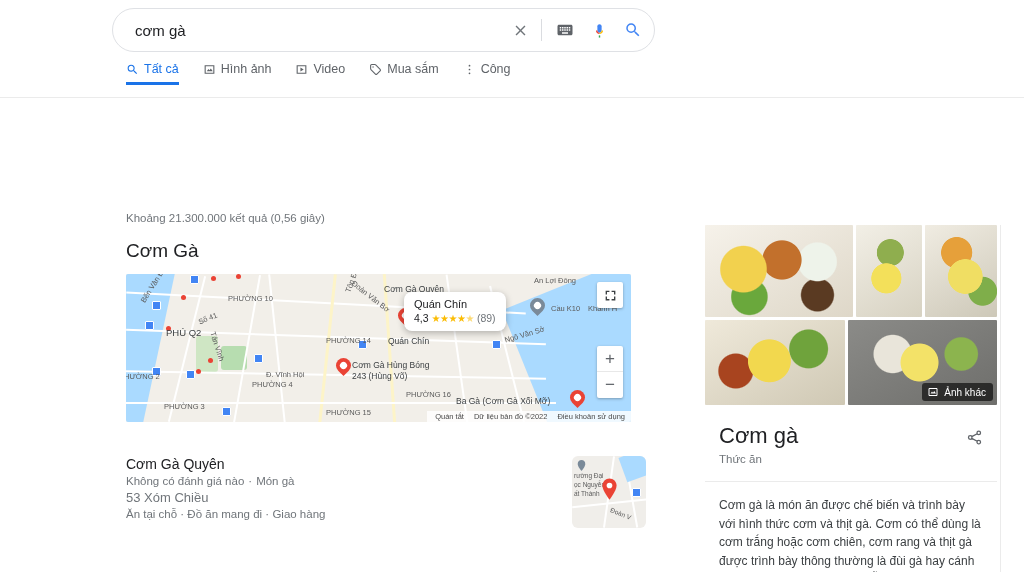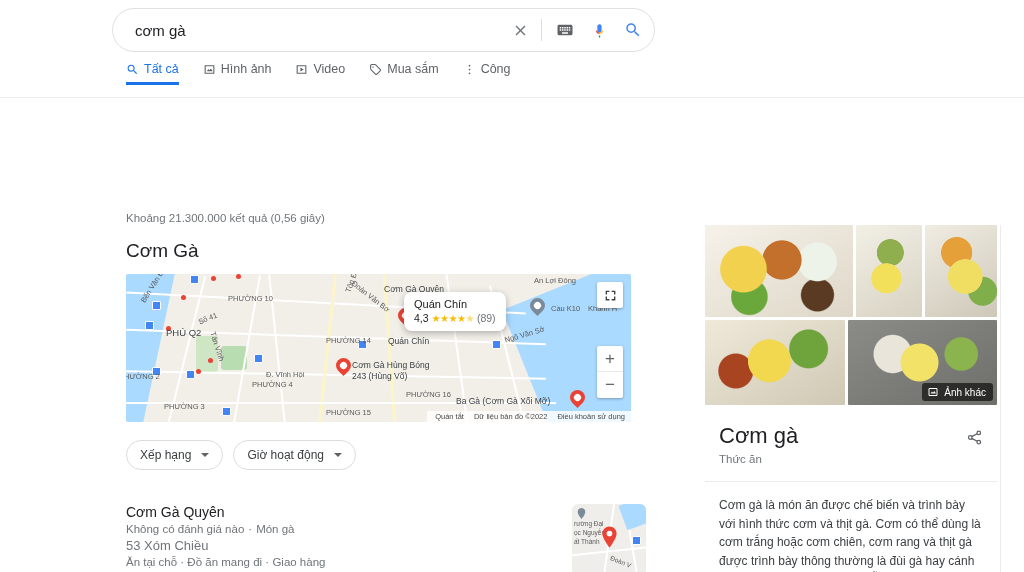--- a/index.html
+++ b/index.html
@@ -372,30 +372,20 @@
         <div>−</div>
       </div>
 
       <div class="map-attrib">
         <span>Quán tắt</span>
         <span>Dữ liệu bản đồ ©2022</span>
         <span>Điều khoản sử dụng</span>
       </div>
     </div>
 
-    <div class="chips">
-      <div class="chip">
-        <span>Xếp hạng</span>
-        <span class="caret"></span>
-      </div>
-      <div class="chip">
-        <span>Giờ hoạt động</span>
-        <span class="caret"></span>
-      </div>
-    </div>
 
     <div class="result" style="border-top:none;margin-top:16px;">
       <div>
         <div class="r-name">Cơm Gà Quyên</div>
         <div class="r-line">
           <span>Không có đánh giá nào</span>
           <span class="rv">·</span>
           <span>Món gà</span>
         </div>
         <div class="r-addr">53 Xóm Chiều</div>

